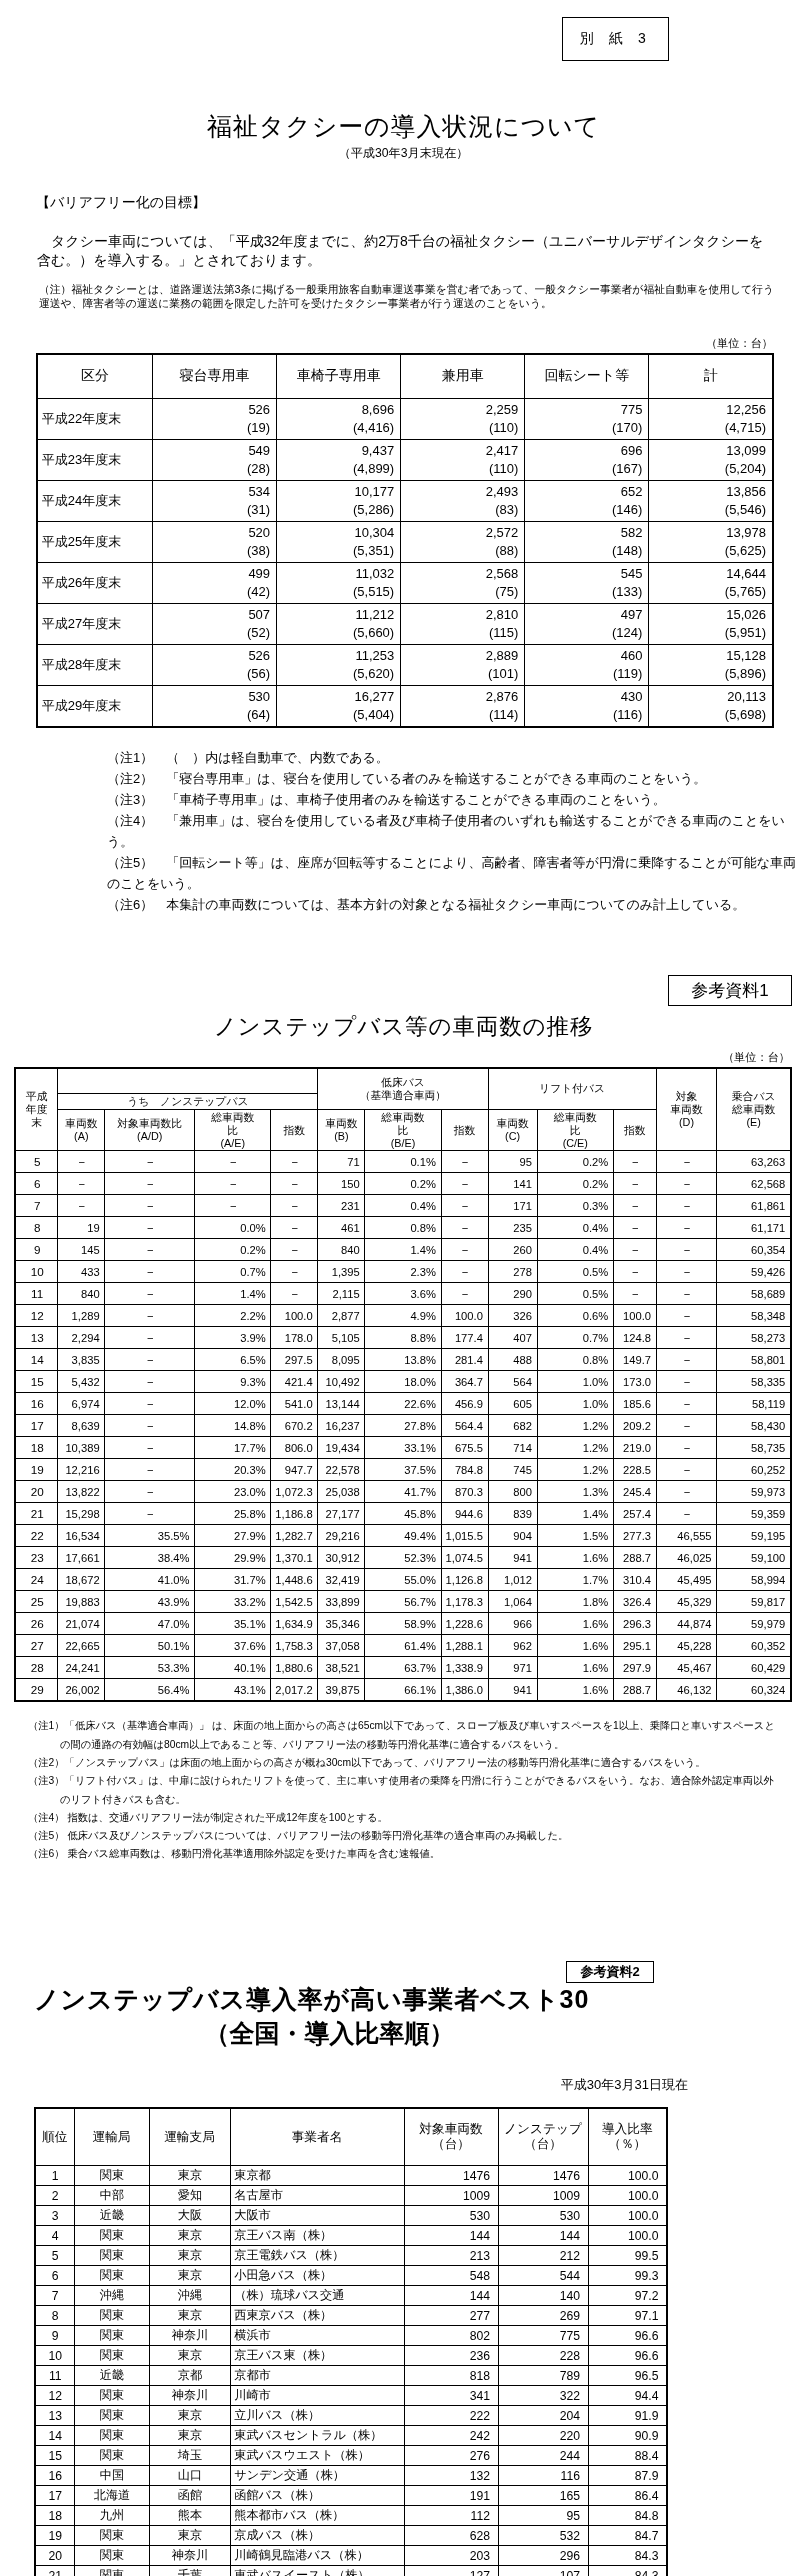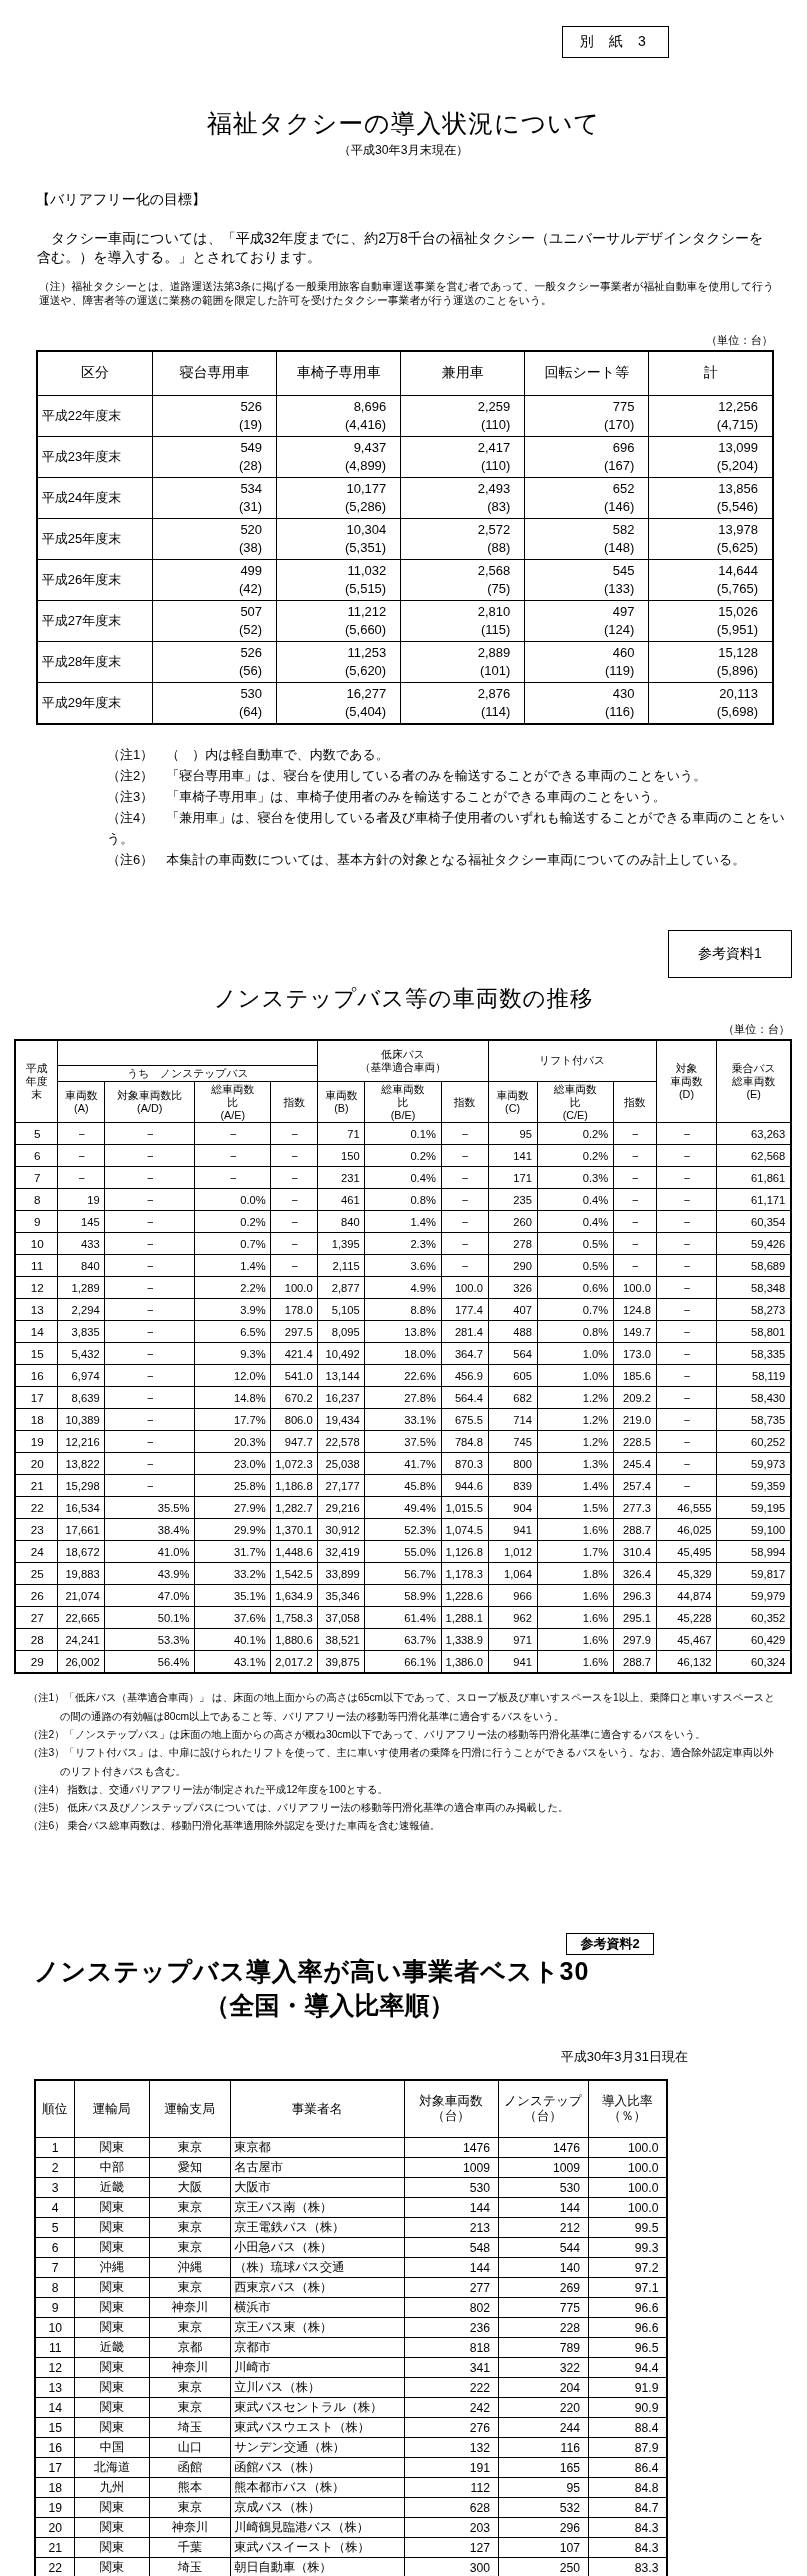--- a/index.html
+++ b/index.html
@@ -4,39 +4,39 @@
 <style>
   html,body{margin:0;padding:0;background:#fff;color:#000;}
   body{width:807px;font-family:"Liberation Sans",sans-serif;-webkit-font-smoothing:none;}
   .page{position:relative;width:807px;min-height:2576px;}
 
   
   .boxed{border:1.9px solid #000;text-align:center;}
   .unit{font-size:11.2px;text-align:right;}
 
   
-  .attach{width:105px;margin:26px 138px 0 auto;padding:6px 0;font-size:14px;letter-spacing:5.6px;}
+  .attach{width:105px;margin:17px 138px 0 auto;padding:12px 0;font-size:14px;letter-spacing:5.6px;}
   .title1{margin-top:49px;text-align:center;font-size:25px;letter-spacing:0.9px;}
   .subtitle1{text-align:center;font-size:12.2px;margin-top:1.9px;}
   .goal-head{margin:32px 0 0 36px;font-size:14px;}
   .goal-text{margin:20.6px 36px 0 37px;font-size:14px;line-height:19px;}
   .goal-note{margin:11.2px 28px 0 39px;font-size:10.8px;line-height:14px;}
   .unit1{margin:26px 34px 1.9px 0;}
 
   table{border-collapse:collapse;table-layout:fixed;}
   .t1{width:738px;margin:0 0 0 36px;border:2.8px solid #000;}
   .t1 th,.t1 td{border:0.9px solid #000;font-weight:normal;}
   .t1 thead th{height:41px;font-size:14px;text-align:center;}
-  .t1 tbody td{height:38px;font-size:13px;text-align:right;padding-right:14px;white-space:pre-line;line-height:18px;vertical-align:middle;}
+  .t1 tbody td{height:38px;font-size:13px;text-align:right;padding-right:6px;white-space:pre-line;line-height:18px;vertical-align:middle;}
   .t1 tbody td:first-child{text-align:left;padding-left:3.7px;padding-right:1.9px;font-size:13px;}
 
   .notes1{margin:19px 0 0 107px;font-size:13px;line-height:21px;}
 
   
-  .ref1{width:122px;margin:60px 15px 0 auto;padding:14px 0;font-size:14px;}
+  .ref1{width:122px;margin:60px 15px 0 auto;padding:3px 0;font-size:17px;}
   .title2{margin-top:5.6px;text-align:center;font-size:22.5px;letter-spacing:0.9px;}
   .unit2{margin:7.5px 17px 1.9px 0;}
   .t2{width:778px;margin:0 0 0 14px;border:2.8px solid #000;}
   .t2 th,.t2 td{border:0.9px solid #000;font-weight:normal;}
   .t2 th{font-size:10.8px;text-align:center;white-space:pre-line;line-height:13px;padding:0.9px;}
   .t2 .toprow th{height:22.5px;}
   .t2 .noborder{border-bottom:none;}
   .t2 tbody td{height:19px;font-size:11.2px;text-align:right;padding-right:4.7px;}
   .t2 tbody td:first-child{text-align:center;padding-right:0;font-size:11.7px;}
   .t2 tbody td.dash{text-align:center;padding-right:0;}
@@ -184,20 +184,21 @@
           <td>20,113
 (5,698)</td>
         </tr>
       </tbody>
   </table>
   <div class="notes1">
       <div>（注1）　（　）内は軽自動車で、内数である。</div>
       <div>（注2）　「寝台専用車」は、寝台を使用している者のみを輸送することができる車両のことをいう。</div>
       <div>（注3）　「車椅子専用車」は、車椅子使用者のみを輸送することができる車両のことをいう。</div>
       <div>（注4）　「兼用車」は、寝台を使用している者及び車椅子使用者のいずれも輸送することができる車両のことをいう。</div>
+      <div>（注5）　「回転シート等」は、座席が回転等することにより、高齢者、障害者等が円滑に乗降することが可能な車両のことをいう。</div>
       <div>（注6）　本集計の車両数については、基本方針の対象となる福祉タクシー車両についてのみ計上している。</div>
     </div>
 
   <div class="boxed ref1">参考資料1</div>
   <div class="title2">ノンステップバス等の車両数の推移</div>
   <div class="unit unit2">（単位：台）</div>
 
   <table class="t2">
     <colgroup>
       <col style="width:41px">

